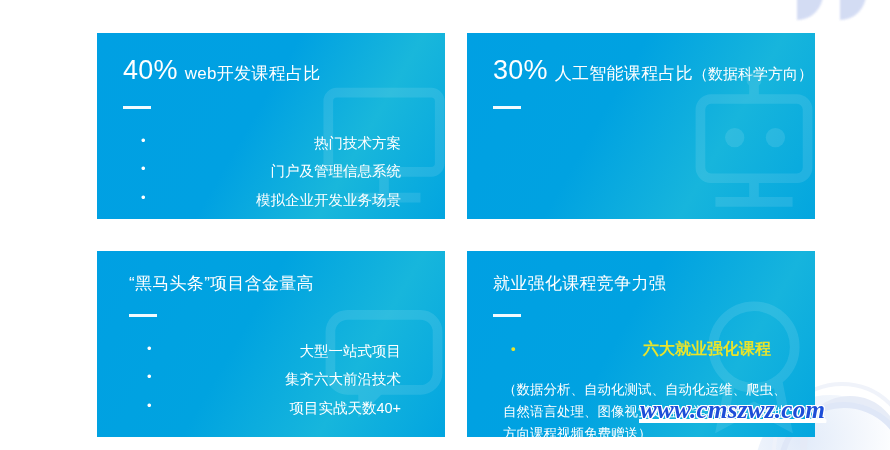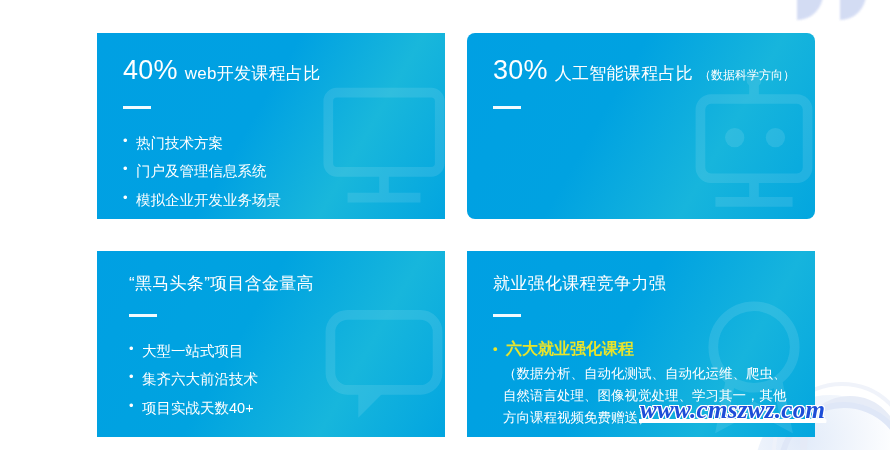--- a/index.html
+++ b/index.html
@@ -80,21 +80,21 @@
 
   .card {
     position: relative;
     overflow: hidden;
     background: linear-gradient(118deg, #00a0e2 0%, #00a2e0 38%, #14b4dd 62%, #06a6dd 100%);
     box-sizing: border-box;
     padding: 22px 26px 18px 26px;
     color: #ffffff;
   }
   .card.c1 { background: linear-gradient(120deg,#00a0e3 0%, #00a1e2 45%, #19b7db 72%, #02a5e0 100%); }
-  .card.c2 { background: linear-gradient(120deg,#00a0e3 0%, #00a2e1 40%, #17b5dc 70%, #03a6df 100%); border-radius: 8px; }
+  .card.c2 { background: linear-gradient(120deg,#00a0e3 0%, #00a2e1 40%, #17b5dc 70%, #03a6df 100%); }
   .card.c3 { background: linear-gradient(120deg,#00a0e3 0%, #00a3e0 42%, #17b6dc 72%, #02a5e0 100%); padding-left: 32px; }
   .card.c4 { background: linear-gradient(120deg,#00a0e3 0%, #00a2e1 44%, #16b4dd 74%, #03a6df 100%); }
 
   
   .card-art {
     position: absolute;
     right: -4px;
     bottom: 0;
     width: 130px;
     height: 150px;
@@ -118,40 +118,40 @@
     font-weight: 400;
     letter-spacing: .2px;
     margin-right: 7px;
   }
   .title-main {
     font-size: 17px;
     font-weight: 400;
     letter-spacing: .3px;
   }
   .title-sub {
-    font-size: 12px;
-    margin-left: 6px;
+    font-size: 15px;
     font-weight: 400;
   }
   .card-title.plain .title-main { font-size: 17px; }
 
   
   .dash {
     width: 28px;
     height: 3px;
     background: #ffffff;
     margin: 22px 0 20px 0;
     opacity: .95;
   }
 
   
   .bullets {
     list-style: none;
-    margin: 0;
+    margin: 18px;
     padding: 0;
+    text-align: right;
   }
   .bullets li {
     font-size: 14.5px;
     line-height: 1.95;
     position: relative;
     padding-left: 13px;
     white-space: nowrap;
   }
   .bullets li::before {
     content: "\2022";

